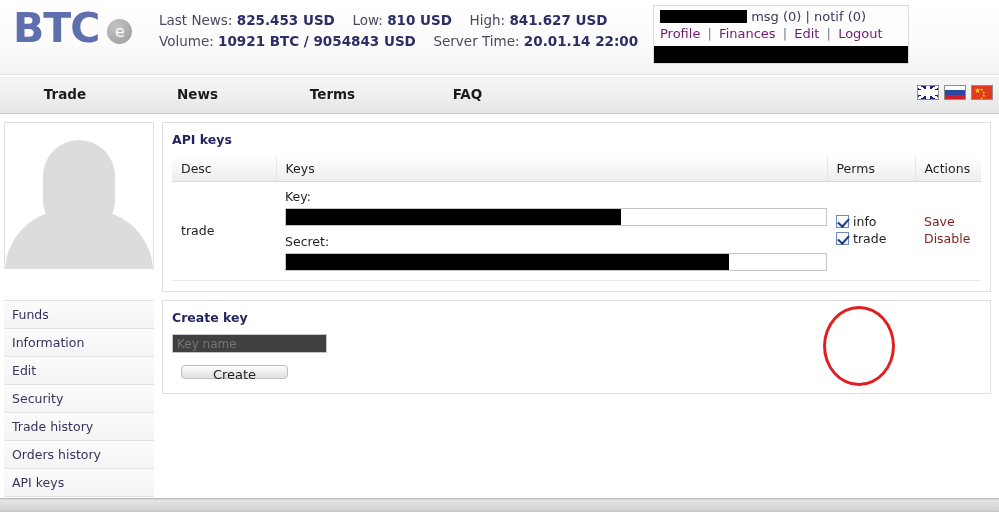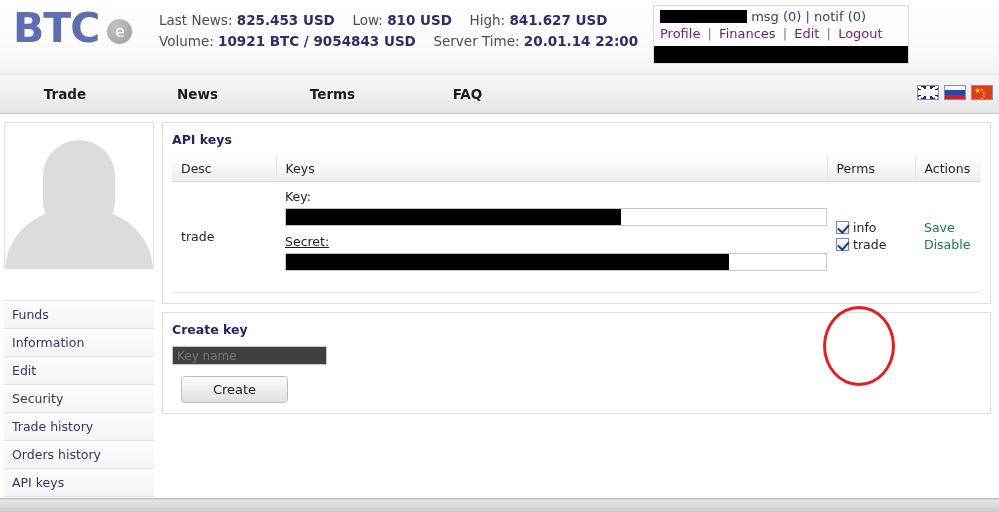--- a/index.html
+++ b/index.html
@@ -225,21 +225,21 @@
   .fakeinput {
     width: 100%; height: 18px;
     border: 1px solid #c6c6c6;
     background: #ffffff;
     position: relative;
   }
   .fakeinput .mask {
     position: absolute; left: 0; top: 0; bottom: 0;
     background: #000000;
   }
-  .fieldwrap:last-child { margin-bottom: 12px; text-decoration: underline; }
+  .fieldwrap:last-child { margin-bottom: 0; }
 
   .permcell { position: relative; text-align: center; }
   .perm-row {
     display: flex; align-items: center;
     font-size: 12.5px; color: #1f1f1f;
     line-height: 17px;
   }
   .cb {
     width: 13px; height: 13px; margin-right: 4px;
     border: 1px solid #6f88b8;
@@ -247,21 +247,21 @@
     position: relative; flex: none;
   }
   .cb::after {
     content: ""; position: absolute;
     left: 3px; top: 0px; width: 5px; height: 9px;
     border: solid #1b3f7a; border-width: 0 2px 2px 0;
     transform: rotate(42deg);
   }
 
   .actioncell a {
-    display: block; color: #15803d; font-size: 12.5px;
+    display: block; color: #7f1d1d; font-size: 12.5px;
     text-decoration: none; line-height: 17px;
   }
 
   
   .annot-ellipse {
     position: absolute;
     border: 3px solid #e02020;
     border-radius: 50%;
     pointer-events: none;
     z-index: 20;
@@ -273,21 +273,21 @@
   .keyname-input {
     width: 155px; height: 19px;
     border: 1px solid #c6c6c6;
     background: #404040;
     font-size: 12px; color: #a8a8a8;
     padding: 0 4px;
     font-family: "DejaVu Sans", "Liberation Sans", sans-serif;
     display: block; margin-bottom: 11px;
   }
   .create-btn {
-    width: 107px; height: 27px;
+    width: 107px; height: 14px;
     border: 1px solid #bdbdbd;
     border-radius: 4px;
     background: linear-gradient(to bottom, #fefefe, #ececec 55%, #e2e2e2);
     font-size: 13px; color: #222222;
     font-family: "DejaVu Sans", "Liberation Sans", sans-serif;
     cursor: pointer;
     margin-left: 9px;
   }
 
   

